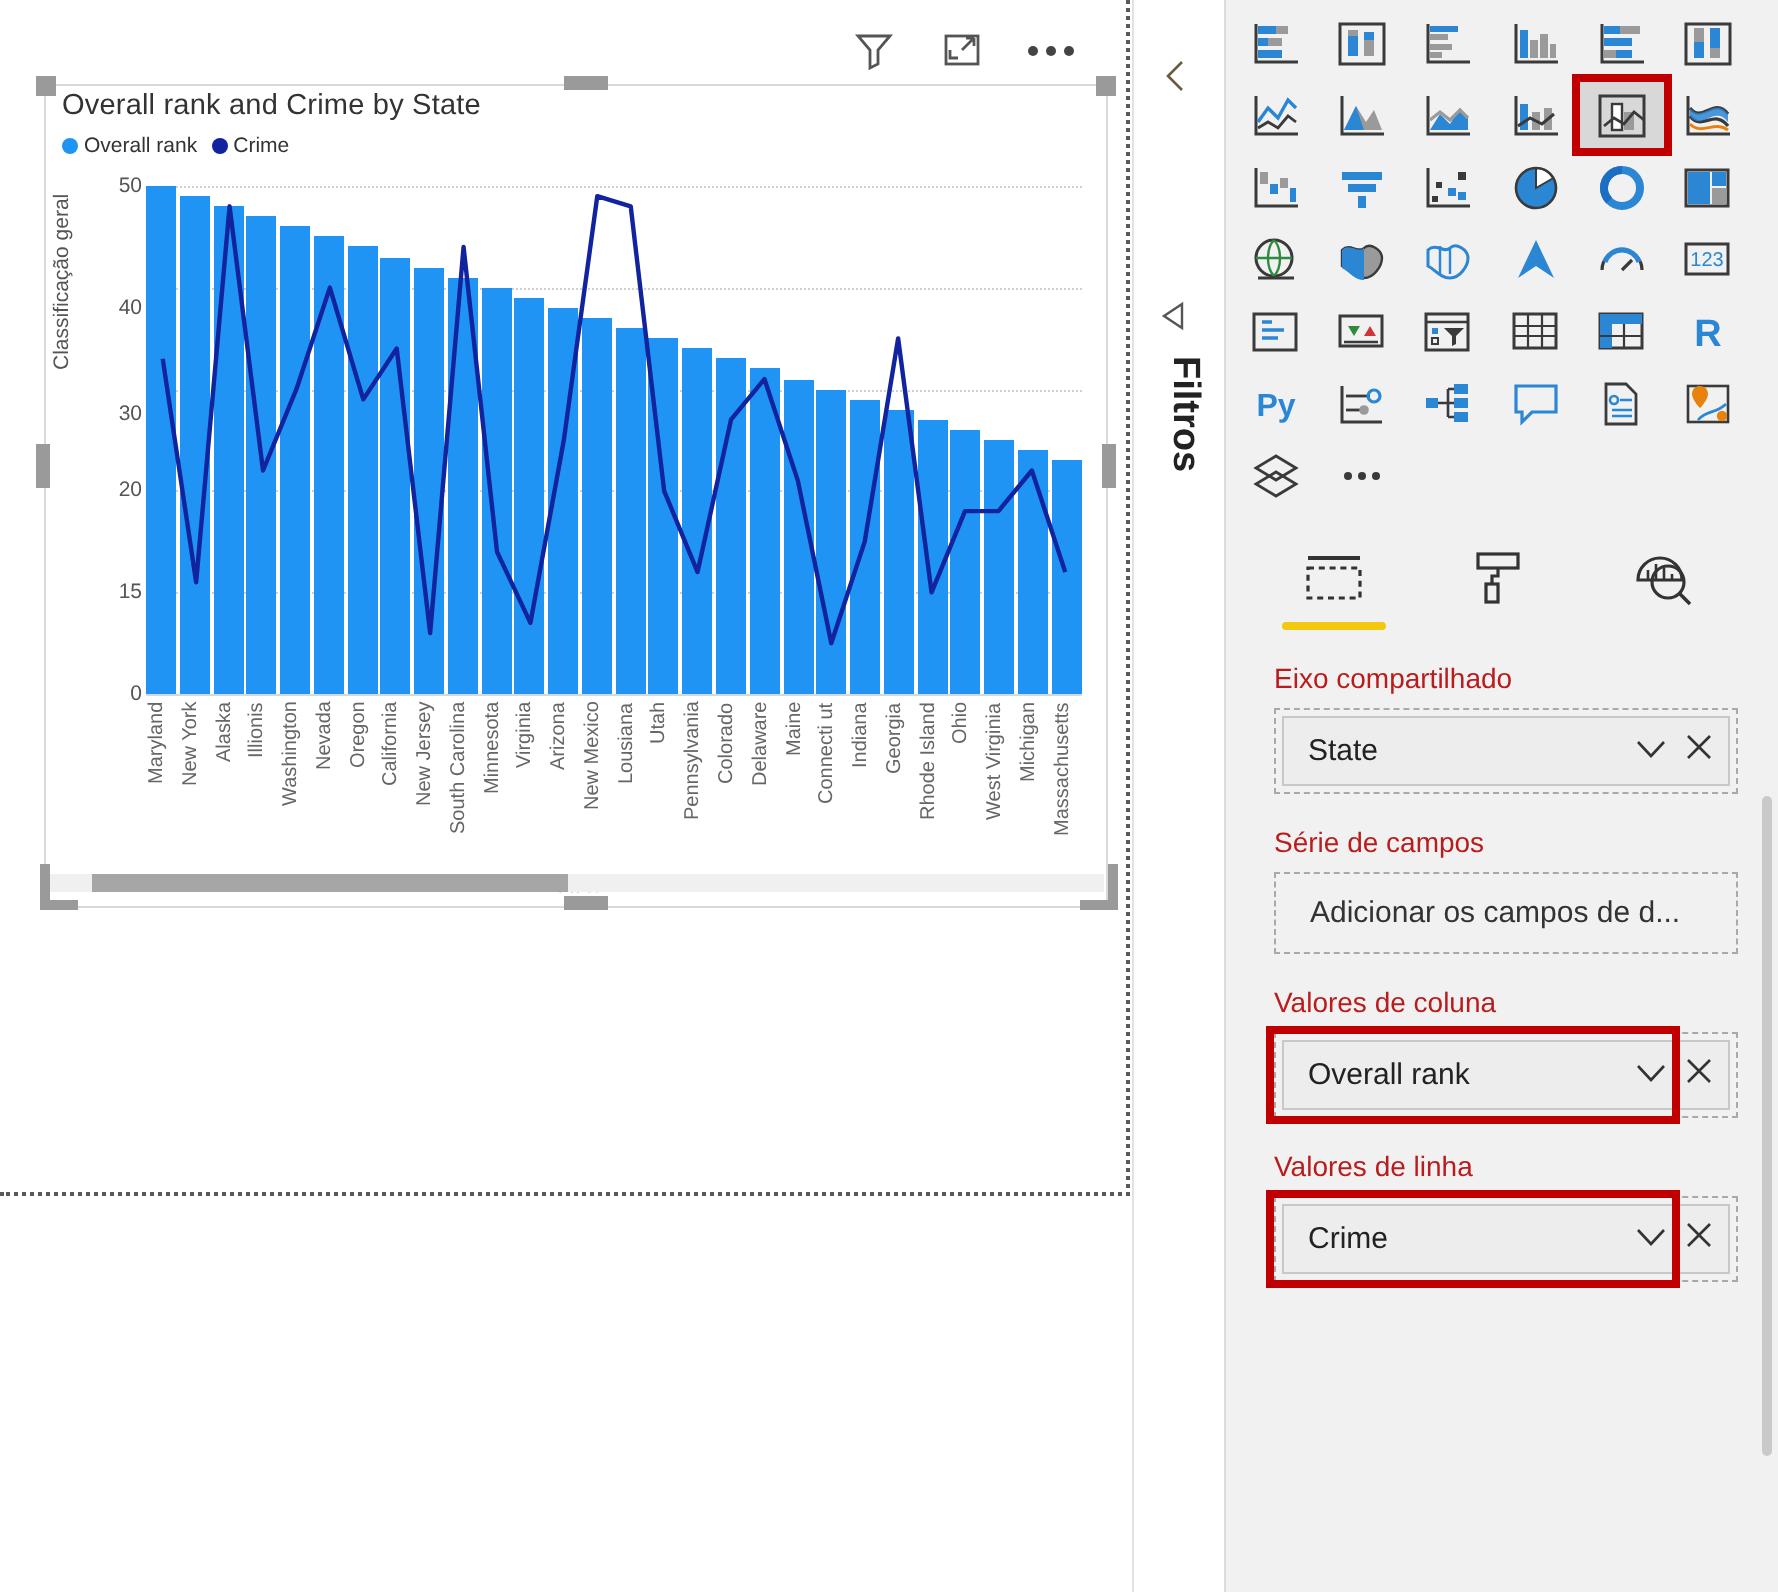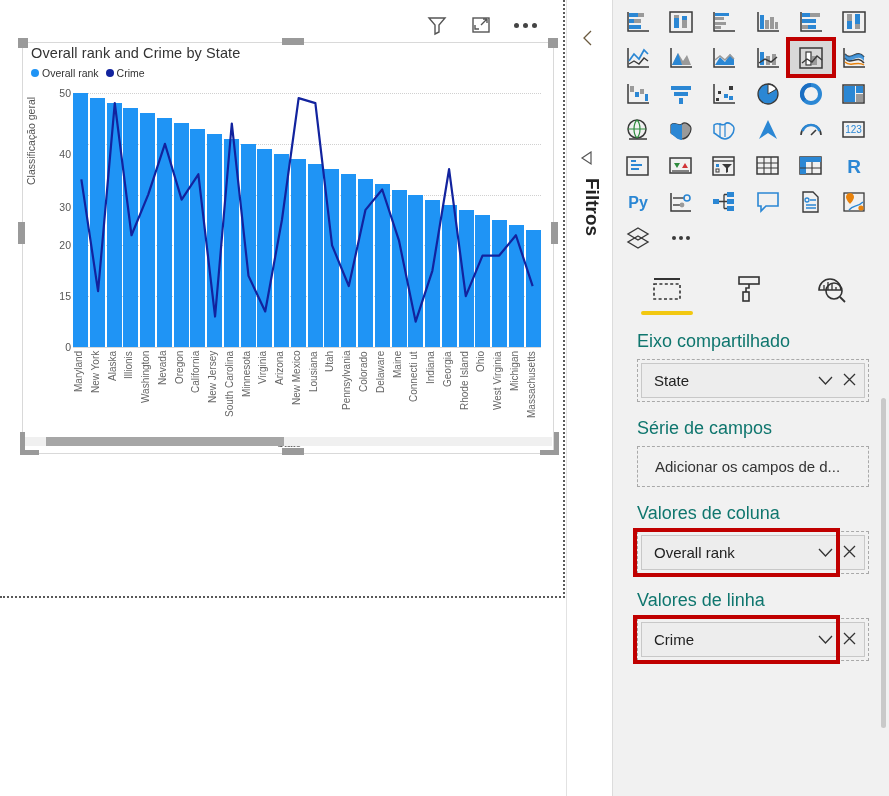--- a/index.html
+++ b/index.html
@@ -100,21 +100,21 @@
   }
   .icell svg{display:block;}
 
   .tabs{display:flex;gap:30px;padding:14px 0 0 28px;align-items:flex-end;}
   .tab{width:52px;height:46px;display:flex;flex-direction:column;align-items:center;cursor:pointer;}
   .tab .tb-inner{flex:1;display:flex;align-items:center;justify-content:center;}
   .tab .underline{width:52px;height:4px;border-radius:2px;background:transparent;margin-top:3px;}
   .tab.active .underline{background:#f2c811;}
 
   .well{padding:0 20px 0 24px;}
-  .well-label{font-size:18px;color:#0f766e;margin:16px 0 7px 0;}
+  .well-label{font-size:14px;color:#b91c1c;margin:16px 0 7px 0;}
   .drop{
     border:1px dashed #a9a9a9;background:#f1f1f1;padding:3px;position:relative;
   }
   .chip{
     background:#ededed;border:1px solid #c8c8c8;height:33px;
     display:flex;align-items:center;padding:0 8px 0 12px;font-size:15px;color:#222;
   }
   .chip .cname{flex:1;white-space:nowrap;overflow:hidden;text-overflow:ellipsis;}
   .chip .cv{margin-right:10px;cursor:pointer;color:#333;}
   .chip .cx{cursor:pointer;color:#333;}

